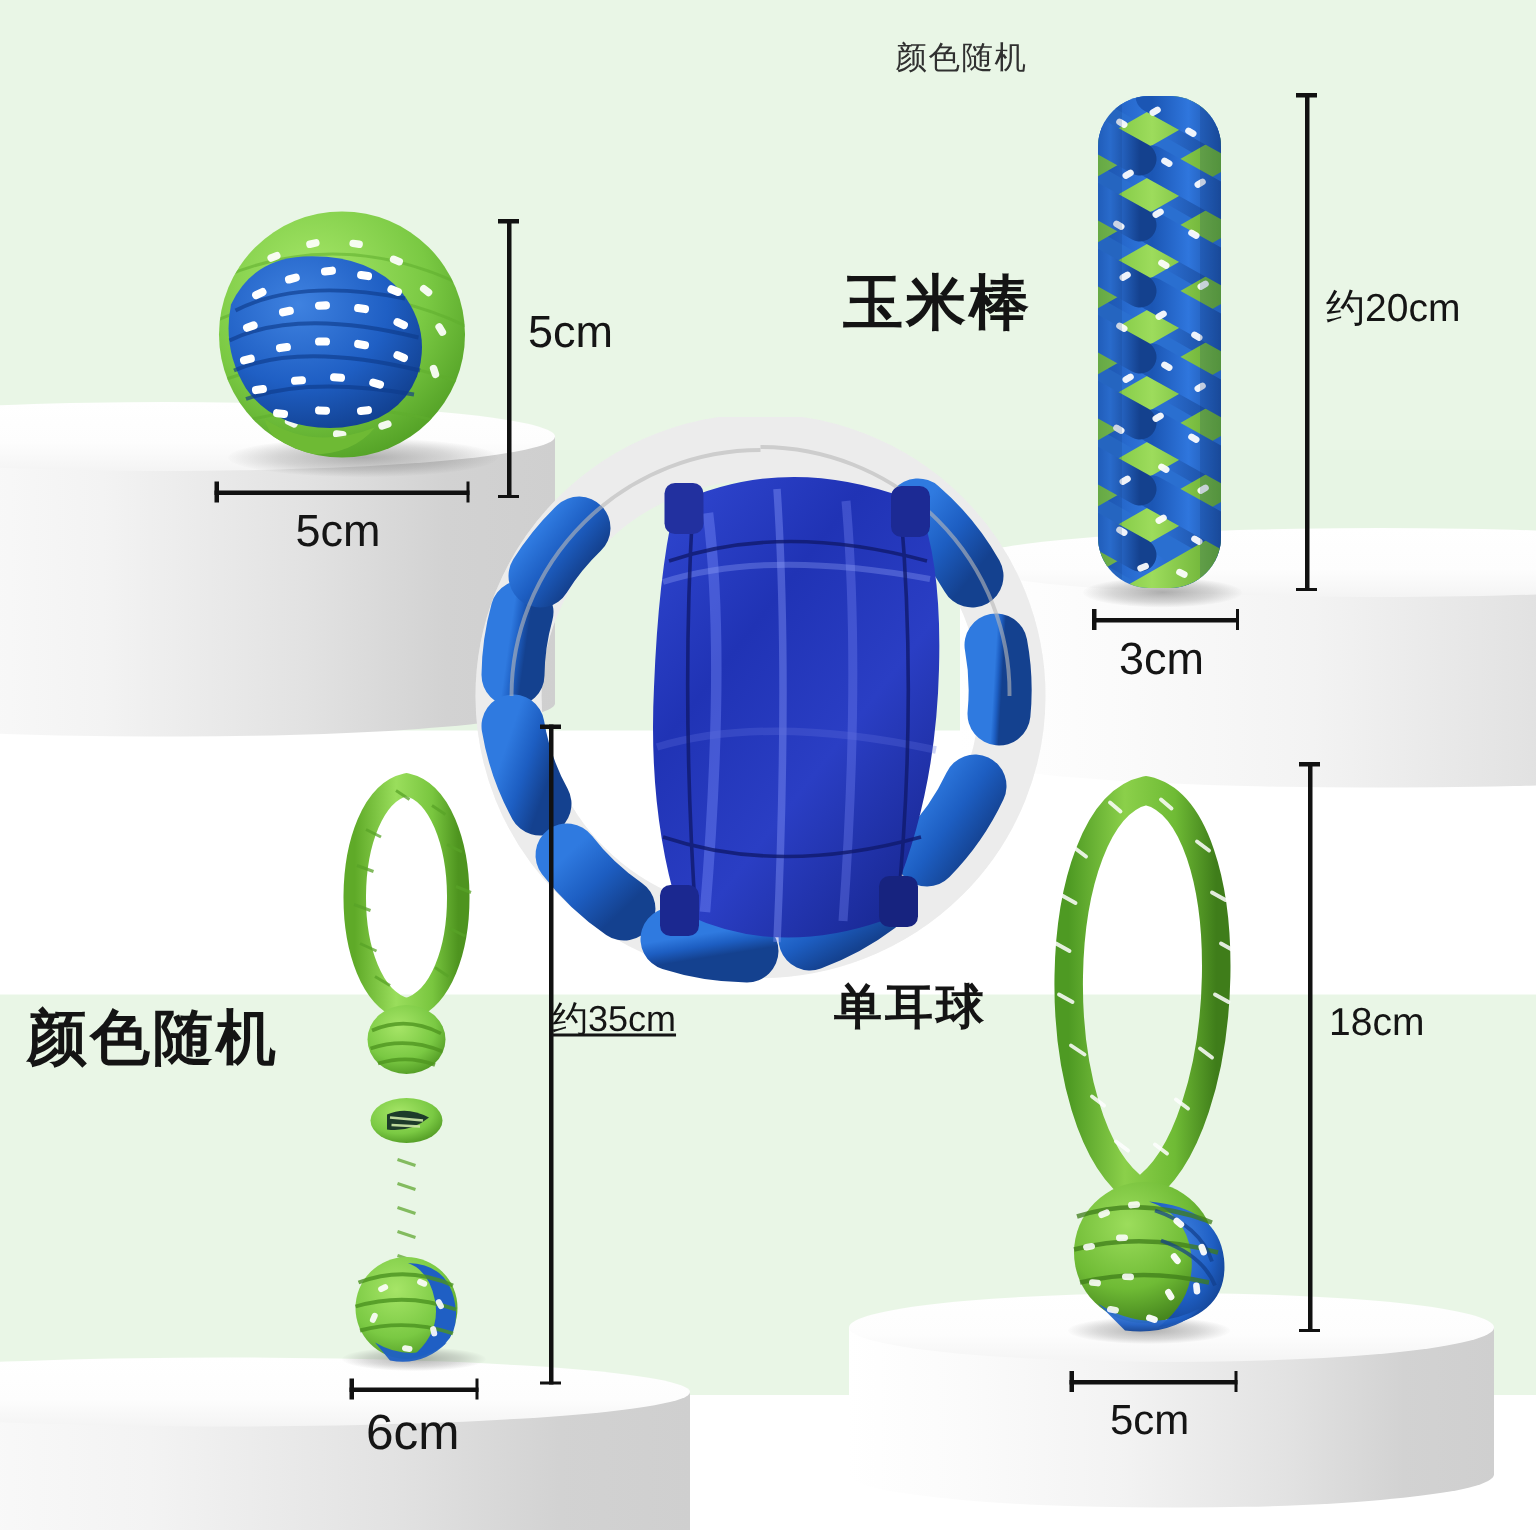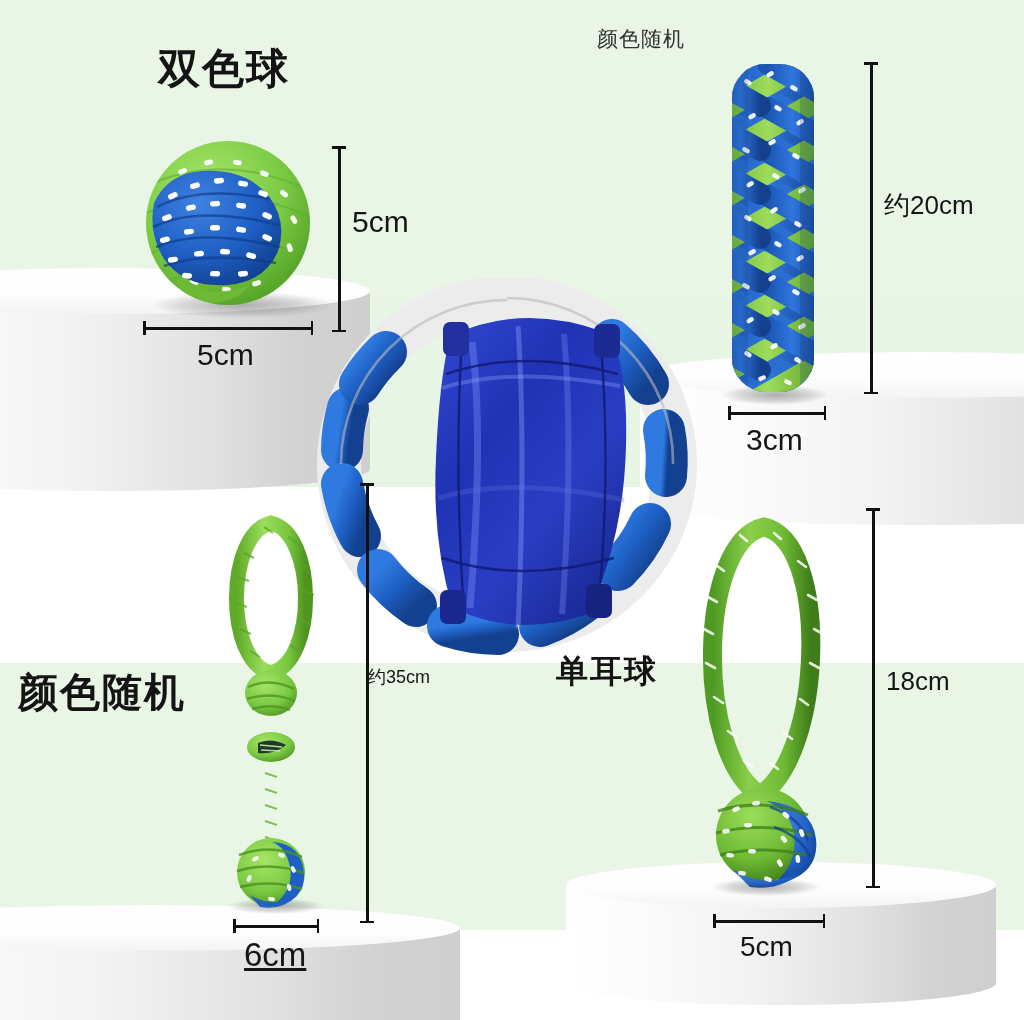--- a/index.html
+++ b/index.html
@@ -113,21 +113,20 @@
     <div class="ped-body"></div>
       <div class="ped-top"></div>
   </div>
   <div class="pedestal" id="ped-lower-right">
     <div class="ped-body"></div>
       <div class="ped-top"></div>
   </div>
 
   <div class="note-text" style="left:553px; top:28px; font-size:21px;">颜色随机</div>
 
-  <div class="cn-label" style="left:158px; top:48px; font-size:42px;">双色球</div>
 
   <div class="shadow-ell" style="left:152px; top:292px; width:180px; height:26px;"></div>
 
   <svg class="toy" style="left:138px; top:133px;" width="180" height="180" viewBox="0 0 180 180">
     <defs>
       <radialGradient id="kbG" cx="38%" cy="30%" r="78%">
         <stop offset="0%" stop-color="#a8e86a"></stop>
           <stop offset="60%" stop-color="#7ac943"></stop>
           <stop offset="100%" stop-color="#4e9c22"></stop>
       </radialGradient>
@@ -211,20 +210,21 @@
   </div>
   <div class="dim-text" style="left:352px; top:207px; font-size:30px;">5cm</div>
 
   <div class="dim-h" style="left:143px; top:321px; width:170px;">
     <div class="bar"></div>
       <div class="cap l"></div>
       <div class="cap r"></div>
   </div>
   <div class="dim-text" style="left:197px; top:340px; font-size:30px;">5cm</div>
 
+  <div class="cn-label" style="left:562px; top:182px; font-size:40px;">玉米棒</div>
 
   <div class="shadow-ell" style="left:722px; top:385px; width:106px; height:20px;"></div>
 
   <svg class="toy" style="left:718px; top:58px;" width="110" height="340" viewBox="0 0 110 340">
     <defs>
       <linearGradient id="csB" x1="0" y1="0" x2="1" y2="0">
         <stop offset="0%" stop-color="#1b56b4"></stop>
           <stop offset="45%" stop-color="#2f76dd"></stop>
           <stop offset="100%" stop-color="#14418e"></stop>
       </linearGradient>
@@ -395,21 +395,21 @@
     <rect x="282" y="46" width="26" height="34" rx="7" fill="#1c2a94"></rect>
     <rect x="128" y="312" width="26" height="34" rx="7" fill="#1b2890"></rect>
     <rect x="274" y="306" width="26" height="34" rx="7" fill="#17237f"></rect>
   </svg>
 
   <div class="dim-v" style="left:360px; top:483px; height:440px;">
     <div class="bar"></div>
       <div class="cap t"></div>
       <div class="cap b"></div>
   </div>
-  <div class="dim-text" style="left:368px; top:668px; font-size:18px;">约35cm</div>
+  <div class="dim-text" style="left:368px; top:668px; font-size:24px;text-decoration:underline;">约35cm</div>
 
   <div class="cn-label" style="left:18px; top:672px; font-size:40px;">颜色随机</div>
 
   <div class="shadow-ell" style="left:228px; top:898px; width:96px; height:16px;"></div>
 
   <svg class="toy" style="left:216px; top:497px;" width="110" height="412" viewBox="0 0 110 412">
     <defs>
       <linearGradient id="lbRope" x1="0" y1="0" x2="1" y2="0">
         <stop offset="0%" stop-color="#5faa28"></stop>
           <stop offset="40%" stop-color="#9ade5c"></stop>
@@ -483,21 +483,21 @@
       <rect x="36" y="360" width="7" height="4" rx="2" transform="rotate(-28 39 362)"></rect>
       <rect x="30" y="380" width="7" height="4" rx="2" transform="rotate(-66 33 382)"></rect>
     </g>
   </svg>
 
   <div class="dim-h" style="left:233px; top:919px; width:86px;">
     <div class="bar"></div>
       <div class="cap l"></div>
       <div class="cap r"></div>
   </div>
-  <div class="dim-text" style="left:244px; top:938px; font-size:33px;text-decoration:underline;">6cm</div>
+  <div class="dim-text" style="left:244px; top:938px; font-size:33px;">6cm</div>
 
   <div class="cn-label" style="left:556px; top:655px; font-size:32px;">单耳球</div>
 
   <div class="shadow-ell" style="left:712px; top:878px; width:108px; height:18px;"></div>
 
   <svg class="toy" style="left:690px; top:505px;" width="146" height="390" viewBox="0 0 146 390">
     <defs>
       <linearGradient id="ebRope" x1="0" y1="0" x2="1" y2="0">
         <stop offset="0%" stop-color="#4e9a23"></stop>
           <stop offset="38%" stop-color="#8bd04a"></stop>

